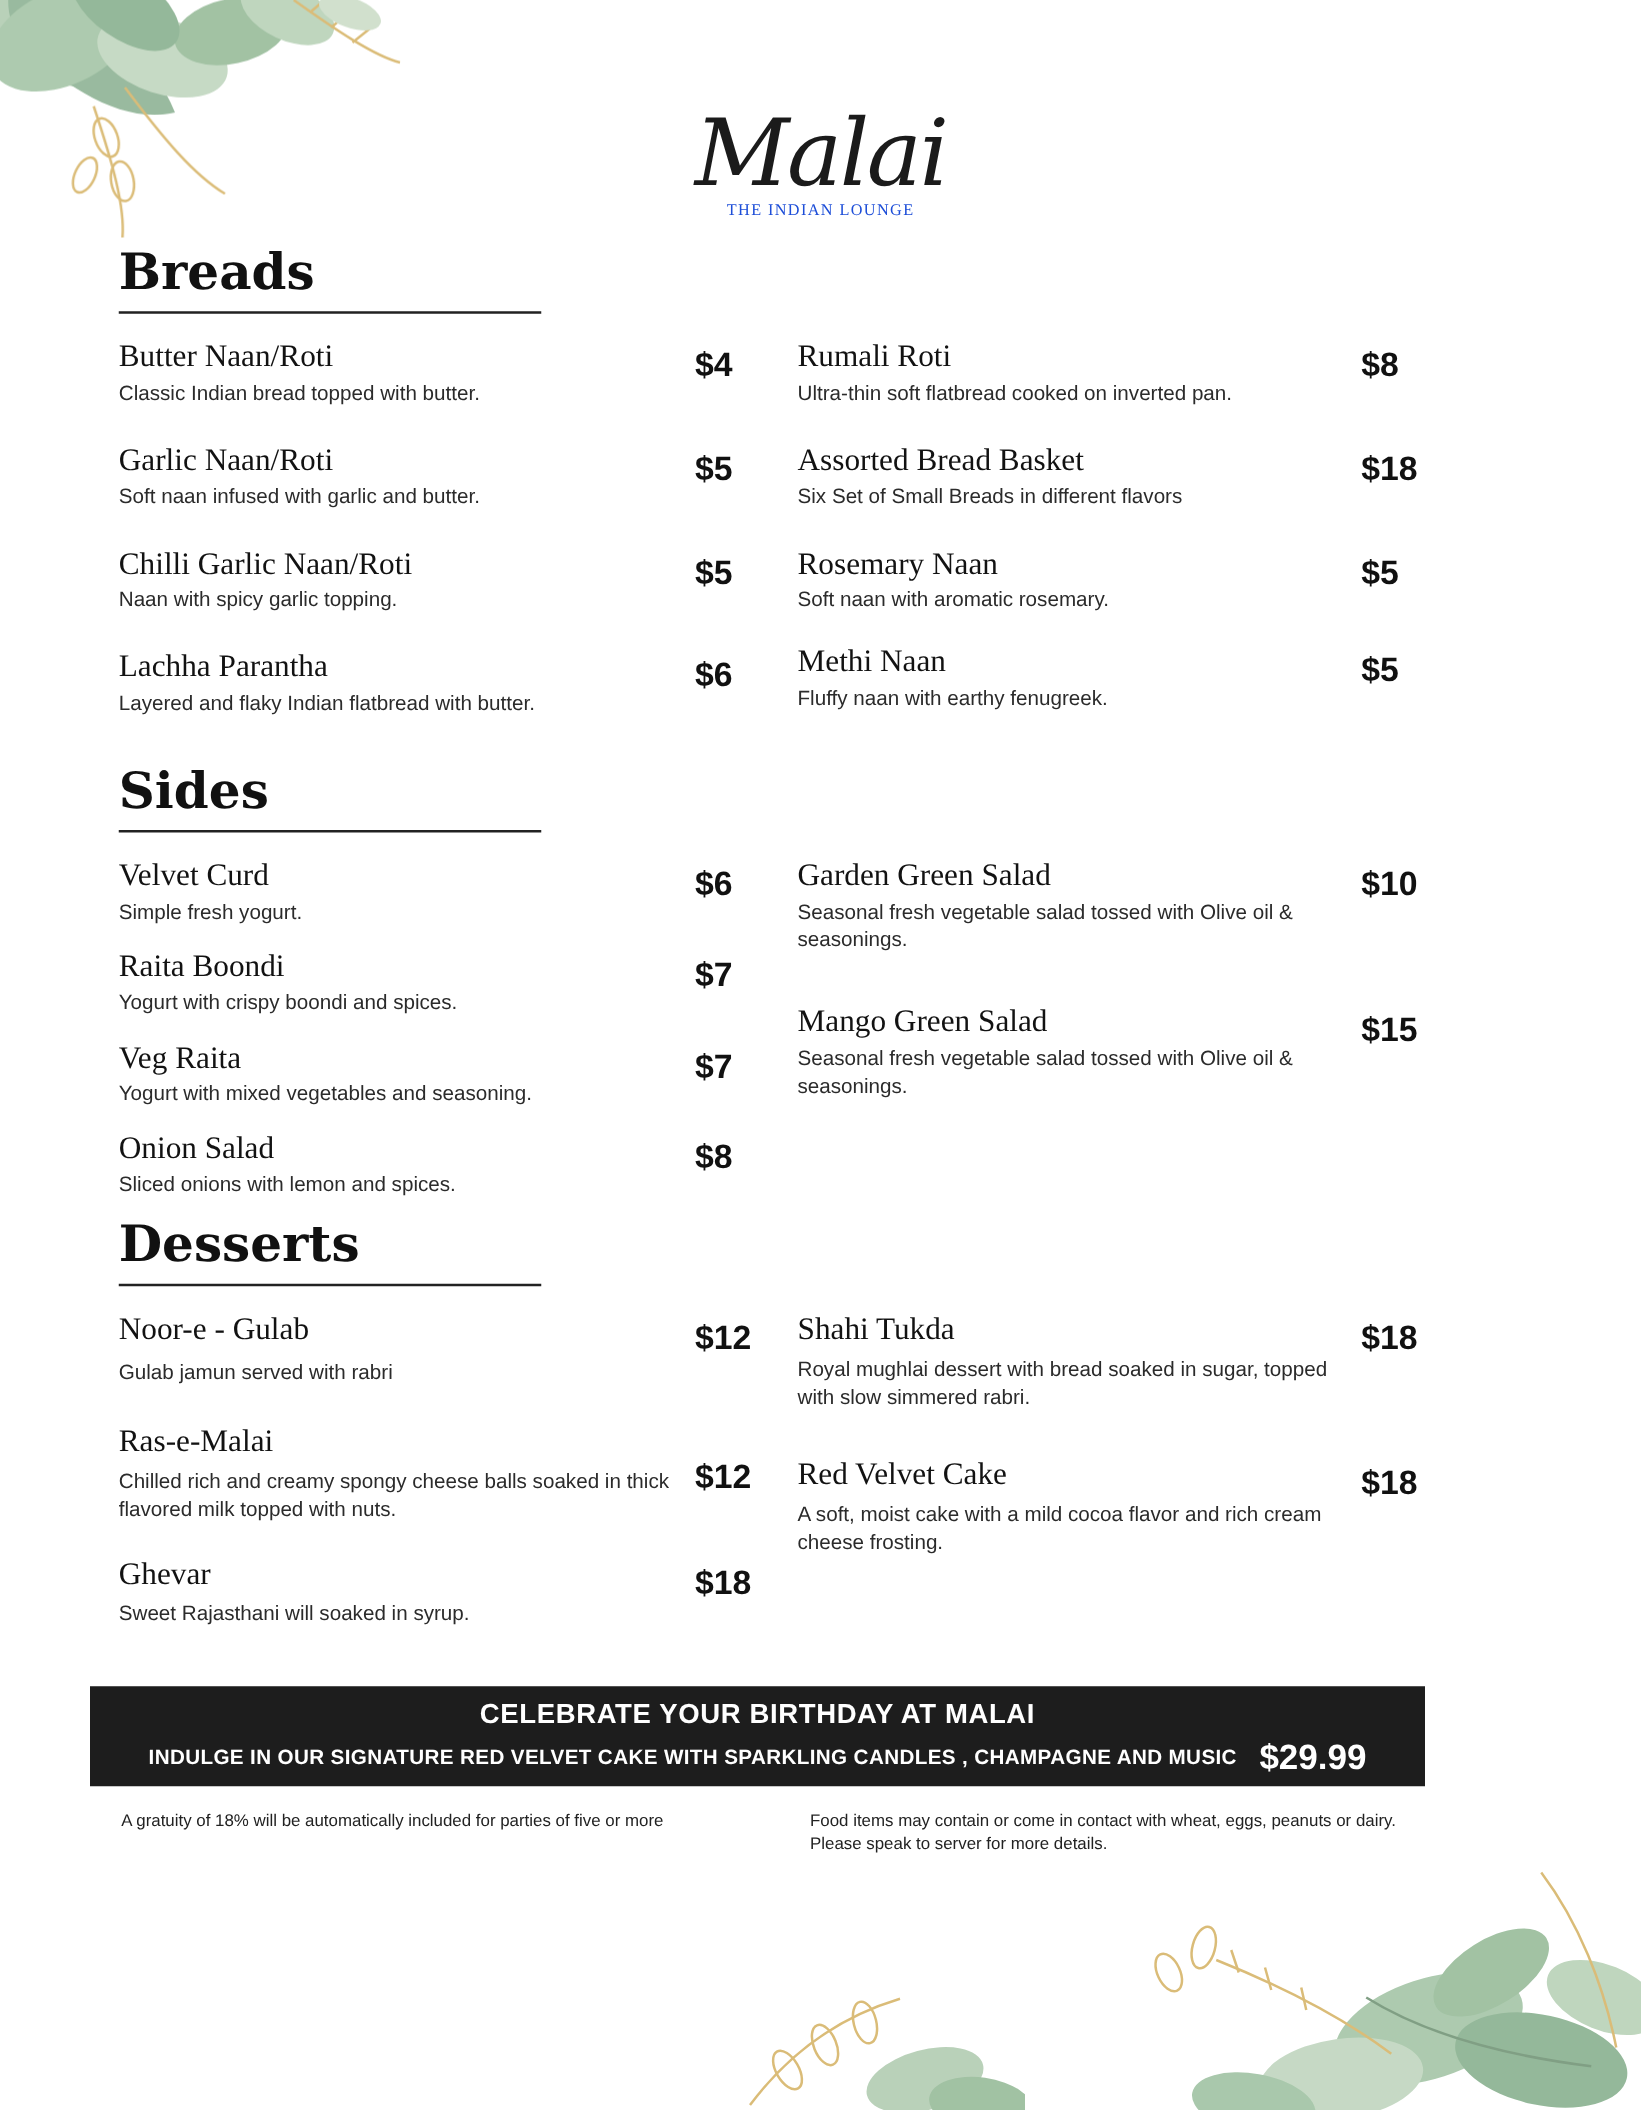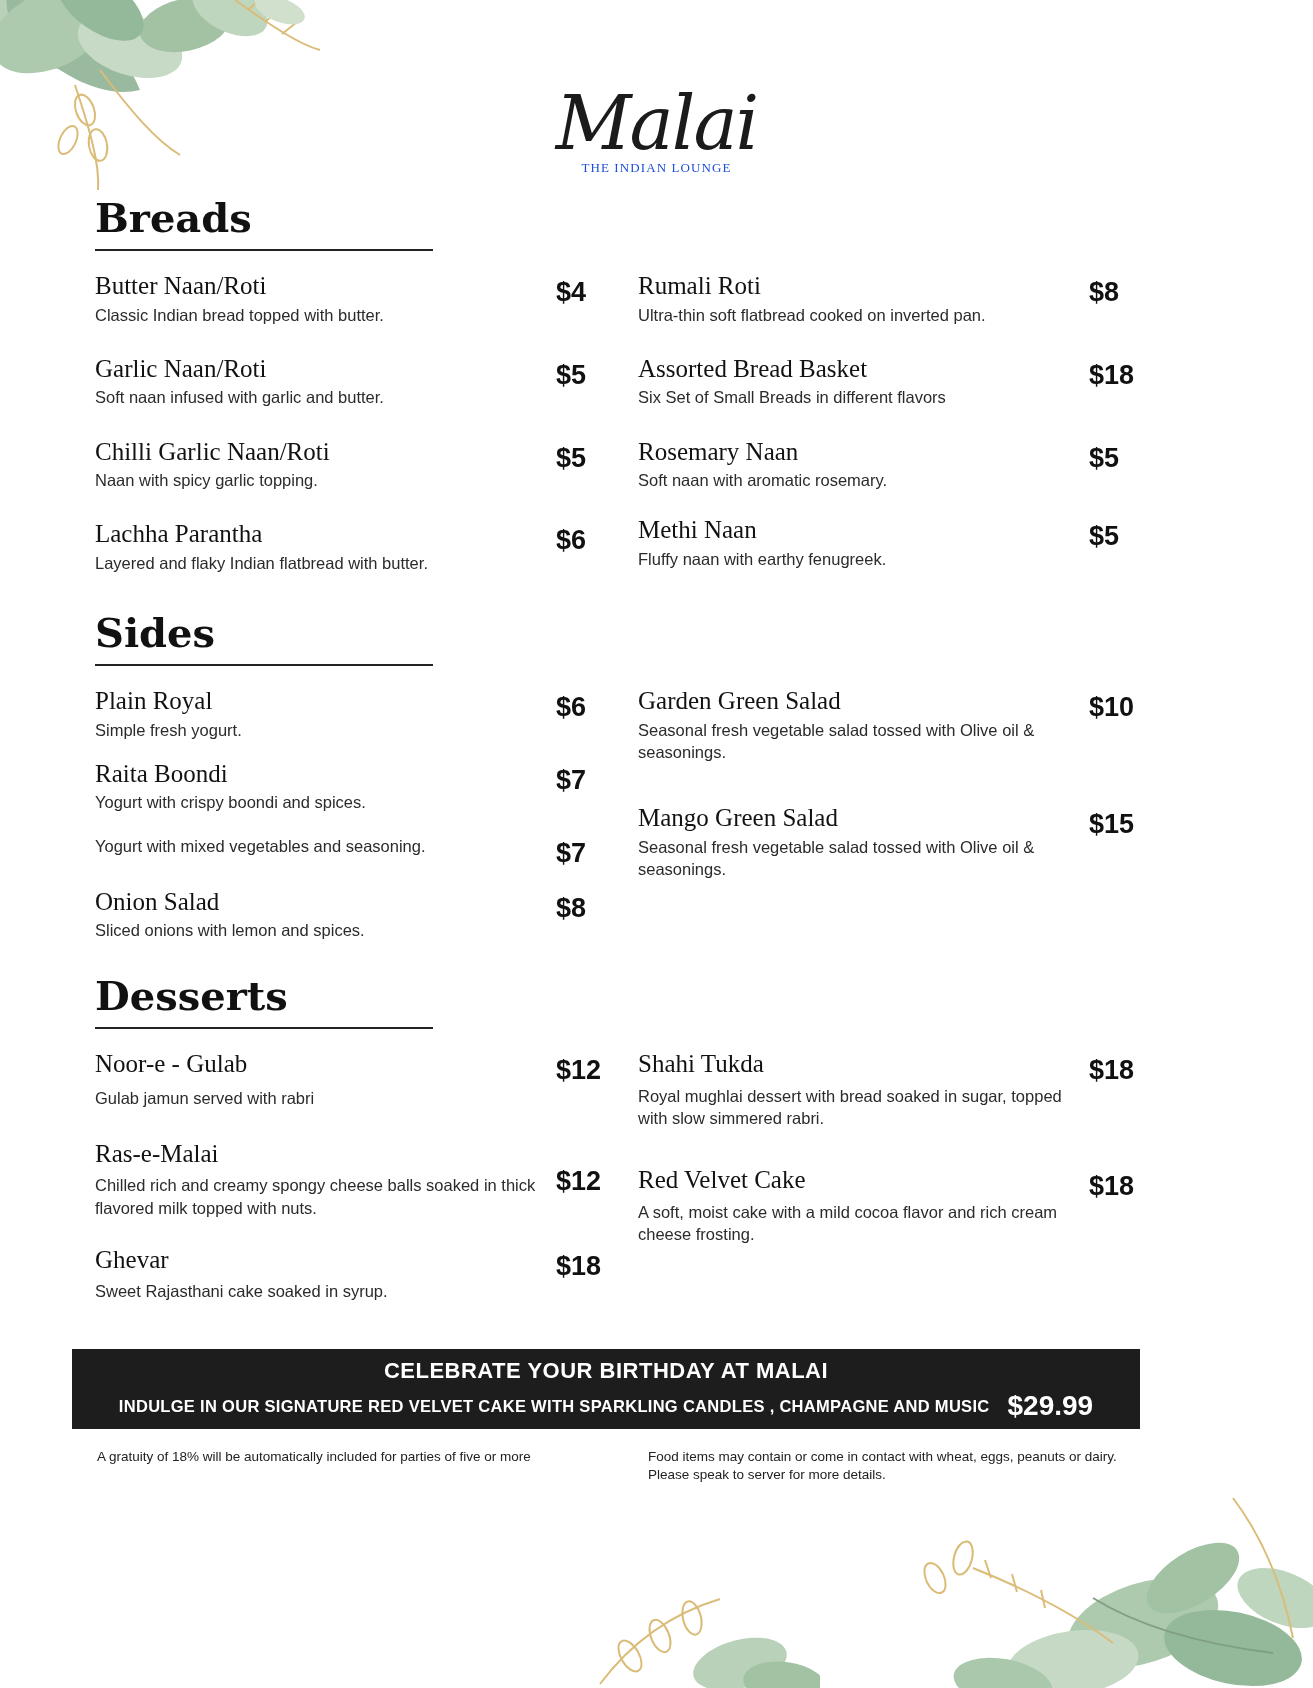--- a/index.html
+++ b/index.html
@@ -273,34 +273,35 @@
     </div>
   </div>
 
   <div class="section" style="left:95px; top:612px;">
     <div class="section-title">Sides</div>
     <div class="section-rule"></div>
     <div class="cols" style="margin-top:20px;">
       <div class="col">
         <div class="item" style="margin-bottom:18px;">
           <div class="item-text">
-            <div class="item-name">Plain Royal</div>
+            <div class="item-name">Velvet Curd</div>
             <div class="item-desc">Simple fresh yogurt.</div>
           </div>
           <div class="item-price">$6</div>
         </div>
         <div class="item" style="margin-bottom:18px;">
           <div class="item-text">
             <div class="item-name">Raita Boondi</div>
             <div class="item-desc">Yogurt with crispy boondi and spices.</div>
           </div>
           <div class="item-price">$7</div>
         </div>
         <div class="item" style="margin-bottom:18px;">
           <div class="item-text">
+            <div class="item-name">Veg Raita</div>
             <div class="item-desc">Yogurt with mixed vegetables and seasoning.</div>
           </div>
           <div class="item-price">$7</div>
         </div>
         <div class="item">
           <div class="item-text">
             <div class="item-name">Onion Salad</div>
             <div class="item-desc">Sliced onions with lemon and spices.</div>
           </div>
           <div class="item-price">$8</div>
@@ -340,21 +341,21 @@
         <div class="item" style="margin-bottom:26px;align-items:center;">
           <div class="item-text">
             <div class="item-name">Ras-e-Malai</div>
             <div class="item-desc" style="margin-top:6px;">Chilled rich and creamy spongy cheese balls soaked in thick flavored milk topped with nuts.</div>
           </div>
           <div class="item-price">$12</div>
         </div>
         <div class="item">
           <div class="item-text">
             <div class="item-name">Ghevar</div>
-            <div class="item-desc" style="margin-top:6px;">Sweet Rajasthani cake soaked in syrup.</div>
+            <div class="item-desc" style="margin-top:6px;">Sweet Rajasthani will soaked in syrup.</div>
           </div>
           <div class="item-price">$18</div>
         </div>
       </div>
       <div class="col right">
         <div class="item" style="margin-bottom:36px;">
           <div class="item-text">
             <div class="item-name">Shahi Tukda</div>
             <div class="item-desc" style="margin-top:6px;">Royal mughlai dessert with bread soaked in sugar, topped with slow simmered rabri.</div>
           </div>

